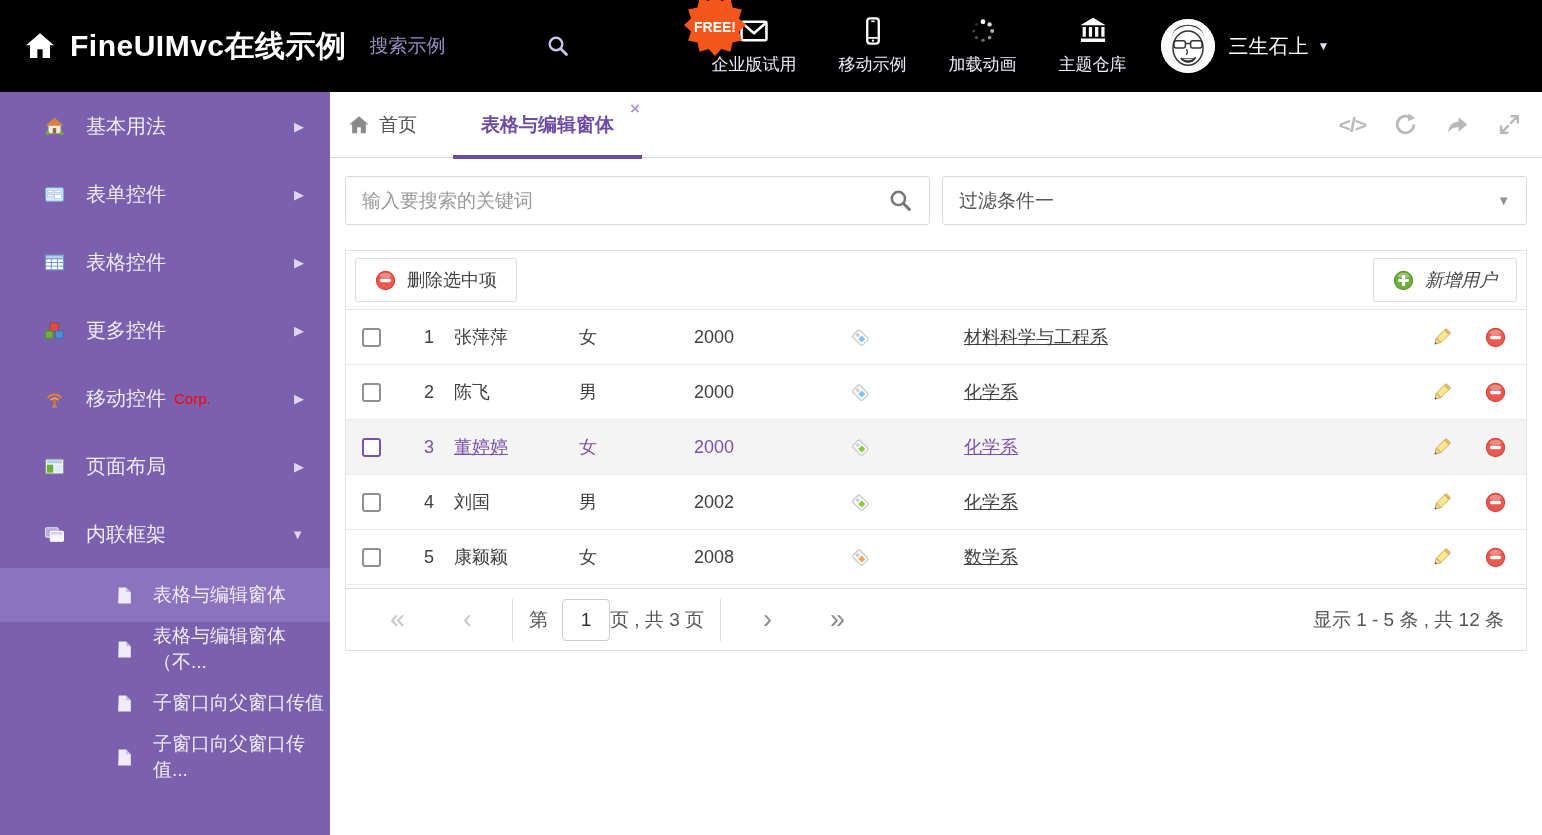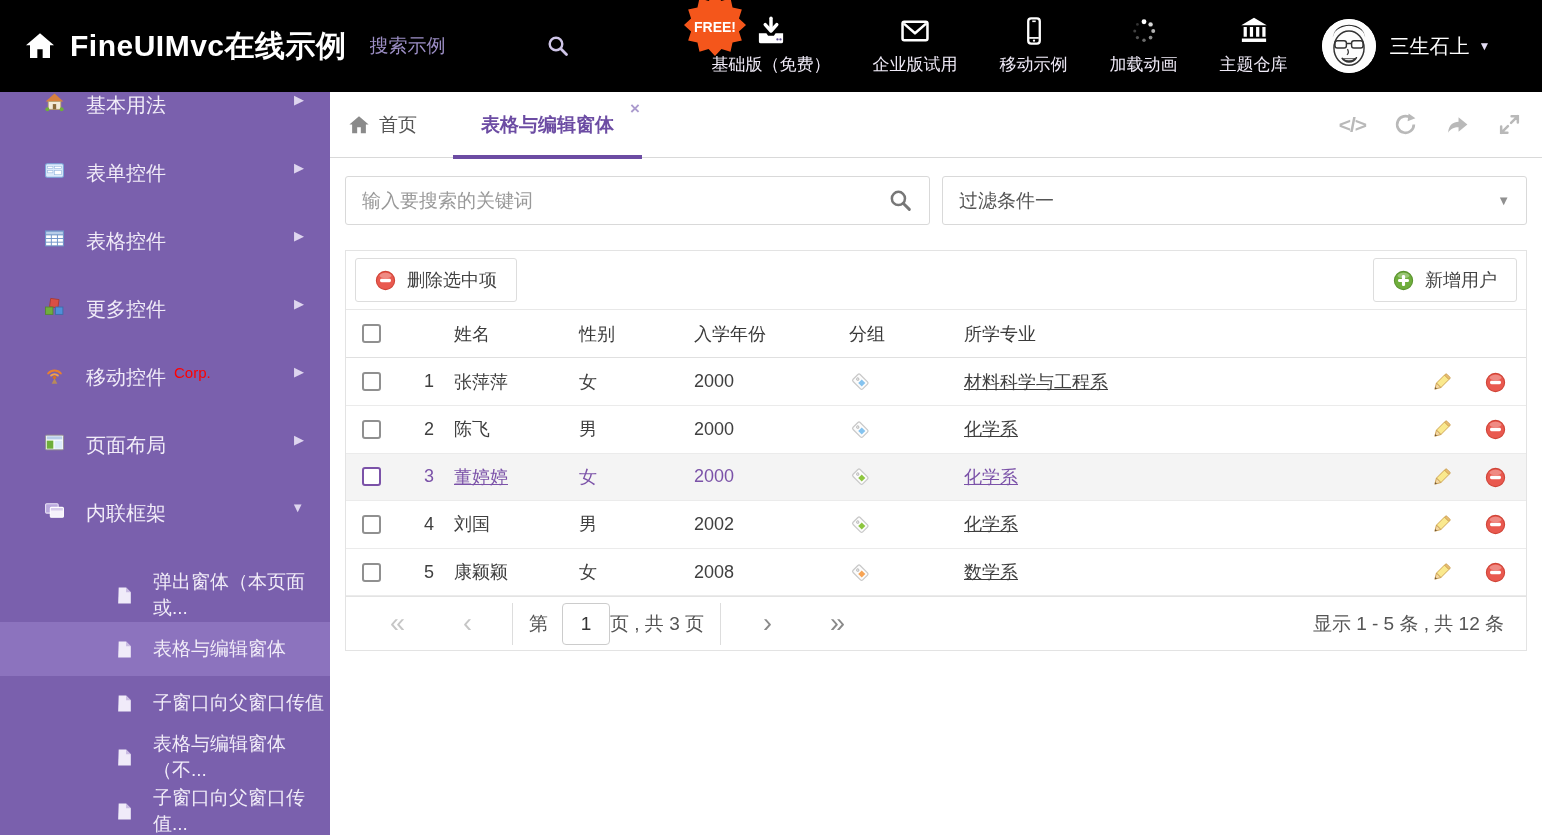--- a/index.html
+++ b/index.html
@@ -26,21 +26,21 @@
   .nav-it .nv-lbl { color:#f0ebf8; font-size:17px; white-space:nowrap; }
   .avatar { width:54px; height:54px; border-radius:50%; overflow:hidden; background:#fff;
     margin-left:34px; flex:none; }
   .hdr-user { display:flex; align-items:center; color:#fff; font-size:20px; margin-left:14px;
     cursor:pointer; white-space:nowrap; }
   .hdr-user .caret { font-size:12px; color:#e3dcf2; margin-left:9px; }
 
   
   .side { position:absolute; left:0; top:92px; width:330px; height:743px;
     background:#7A60AD; overflow:hidden; }
-  .mi { height:68px; display:flex; padding-left:44px;
+  .mi { height:68px; display:flex; align-items:center; padding-left:44px;
     color:#F1ECF8; font-size:20px; cursor:pointer; }
   .mi svg.si { width:21px; height:21px; margin-right:21px; flex:none; }
   .mi .arr { margin-left:auto; margin-right:26px; font-size:13px; color:#ded5ef; }
   .mi .corp { color:#FF0000; font-size:15px; margin-left:8px; }
   .sub { height:54px; display:flex; align-items:center; padding-left:115px;
     color:#F1ECF8; font-size:19px; cursor:pointer; }
   .sub svg { width:19px; height:19px; margin-right:19px; flex:none; }
   .sub.on { background:#8C73BE; }
 
   
@@ -72,21 +72,21 @@
   .fbox .caret { margin-left:auto; color:#909090; font-size:13px; }
 
   
   .panel { margin:25px 15px 0; height:401px; border:1px solid #e3e3e3;
     display:flex; flex-direction:column; background:#fff; }
   .ptool { padding:7px 9px; border-bottom:1px solid #e8e8e8; display:flex; }
   .btn { display:flex; align-items:center; gap:11px; height:44px; padding:0 19px;
     border:1px solid #ddd; border-radius:3px; background:#fff; font-size:18px; color:#444;
     cursor:pointer; font-family:inherit; }
   .btn svg { width:21px; height:21px; }
-  .btn.add { margin-left:auto; }
+  .btn.add { margin-left:auto;font-style:italic; }
 
   
   .trow { display:flex; align-items:center; height:55px; border-bottom:1px solid #ebebeb;
     font-size:18px; color:#3f3f3f; }
   .trow.head { height:56px; border-bottom:1px solid #e0e0e0; color:#3a3a3a; }
   .c { padding-left:20px; flex:none; }
   .c-check { width:50px; padding-left:16px; }
   .c-num { width:38px; text-align:right; padding-left:0; }
   .c-name { width:125px; }
   .c-gen { width:115px; }
@@ -165,30 +165,20 @@
     <svg viewBox="0 0 24 24">
         <use href="#i-mag"></use>
       </svg>
   </div>
 
   <div class="free-badge">FREE!</div>
 
   <div class="hdr-nav">
     <div class="nav-it">
       <svg viewBox="0 0 26 26">
-        <path d="M13 2 V11" stroke="#fff" stroke-width="3" stroke-linecap="round"></path>
-        <path d="M8 7.5 L13 13 L18 7.5" fill="none" stroke="#fff" stroke-width="3" stroke-linecap="round" stroke-linejoin="round"></path>
-        <path d="M2.5 15 H9 L10.5 17.2 H15.5 L17 15 H23.5 V22 a1.6 1.6 0 0 1 -1.6 1.6 H4.1 A1.6 1.6 0 0 1 2.5 22 Z" fill="#fff"></path>
-        <circle cx="18.6" cy="20.3" r="1" fill="#5D4C90"></circle>
-          <circle cx="21.2" cy="20.3" r="1" fill="#5D4C90"></circle>
-      </svg>
-      <span class="nv-lbl">基础版（免费）</span>
-    </div>
-    <div class="nav-it">
-      <svg viewBox="0 0 26 26">
         <rect x="2.2" y="5" width="21.6" height="16" rx="1.5" fill="none" stroke="#fff" stroke-width="2.2"></rect>
         <path d="M3.4 6.6 L13 15 L22.6 6.6" fill="none" stroke="#fff" stroke-width="2.2" stroke-linejoin="round"></path>
       </svg>
       <span class="nv-lbl">企业版试用</span>
     </div>
     <div class="nav-it">
       <svg viewBox="0 0 26 26">
         <rect x="8" y="2" width="10" height="22" rx="2.5" fill="none" stroke="#fff" stroke-width="2"></rect>
         <line x1="8.8" y1="19" x2="17.2" y2="19" stroke="#fff" stroke-width="1.5"></line>
         <circle cx="13" cy="21.4" r="1" fill="#fff"></circle>
@@ -306,43 +296,37 @@
   <div class="mi">
     <svg class="si" viewBox="0 0 20 20">
       <rect x="1.5" y="3.5" width="12" height="9" rx="1" fill="#baa9de" stroke="#e9e3f5" stroke-width="1"></rect>
       <rect x="6" y="7" width="12.5" height="9.5" rx="1" fill="#f6f3fb" stroke="#fff" stroke-width="1"></rect>
       <rect x="6.6" y="7.6" width="11.3" height="2.4" fill="#d8cdec"></rect>
     </svg>
     <span>内联框架</span>
     <span class="arr">▼</span>
   </div>
 
+  <div class="sub on">
+    <svg viewBox="0 0 18 18">
+        <use href="#i-file"></use>
+      </svg>
+    <span>表格与编辑窗体</span>
+  </div>
   <div class="sub">
     <svg viewBox="0 0 18 18">
         <use href="#i-file"></use>
       </svg>
-    <span>弹出窗体（本页面或...</span>
-  </div>
-  <div class="sub on">
-    <svg viewBox="0 0 18 18">
-        <use href="#i-file"></use>
-      </svg>
-    <span>表格与编辑窗体</span>
+    <span>表格与编辑窗体（不...</span>
   </div>
   <div class="sub">
     <svg viewBox="0 0 18 18">
         <use href="#i-file"></use>
       </svg>
     <span>子窗口向父窗口传值</span>
-  </div>
-  <div class="sub">
-    <svg viewBox="0 0 18 18">
-        <use href="#i-file"></use>
-      </svg>
-    <span>表格与编辑窗体（不...</span>
   </div>
   <div class="sub">
     <svg viewBox="0 0 18 18">
         <use href="#i-file"></use>
       </svg>
     <span>子窗口向父窗口传值...</span>
   </div>
 </div>
 
 <div class="main">
@@ -395,33 +379,20 @@
         <span>删除选中项</span>
       </button>
       <button class="btn add">
         <svg viewBox="0 0 20 20">
             <use href="#i-add"></use>
           </svg>
         <span>新增用户</span>
       </button>
     </div>
 
-    <div class="trow head">
-      <div class="c c-check">
-          <div class="cbx"></div>
-        </div>
-      <div class="c c-num"></div>
-      <div class="c c-name">姓名</div>
-      <div class="c c-gen">性别</div>
-      <div class="c c-year">入学年份</div>
-      <div class="c c-grp">分组</div>
-      <div class="c c-major">所学专业</div>
-      <div class="c c-edit"></div>
-      <div class="c c-del"></div>
-    </div>
 
     <div class="trow">
       <div class="c c-check">
           <div class="cbx"></div>
         </div>
       <div class="c c-num">1</div>
       <div class="c c-name r-name">张萍萍</div>
       <div class="c c-gen">女</div>
       <div class="c c-year">2000</div>
       <div class="c c-grp">

